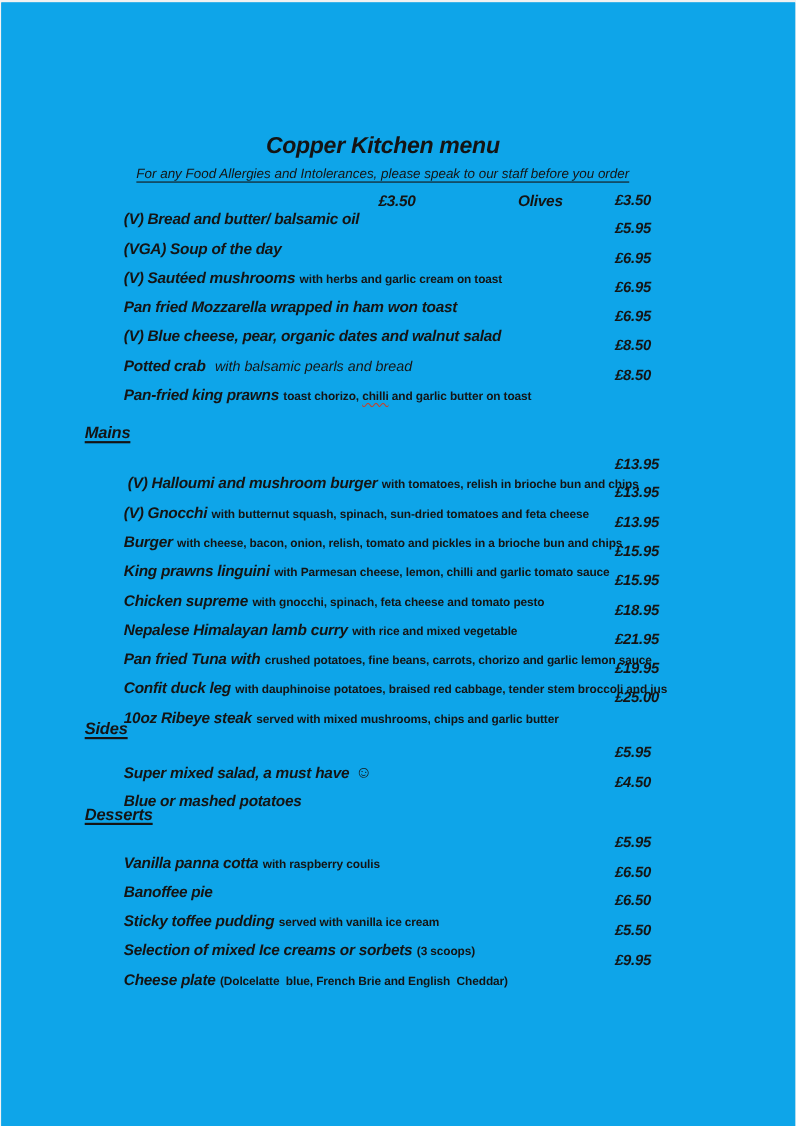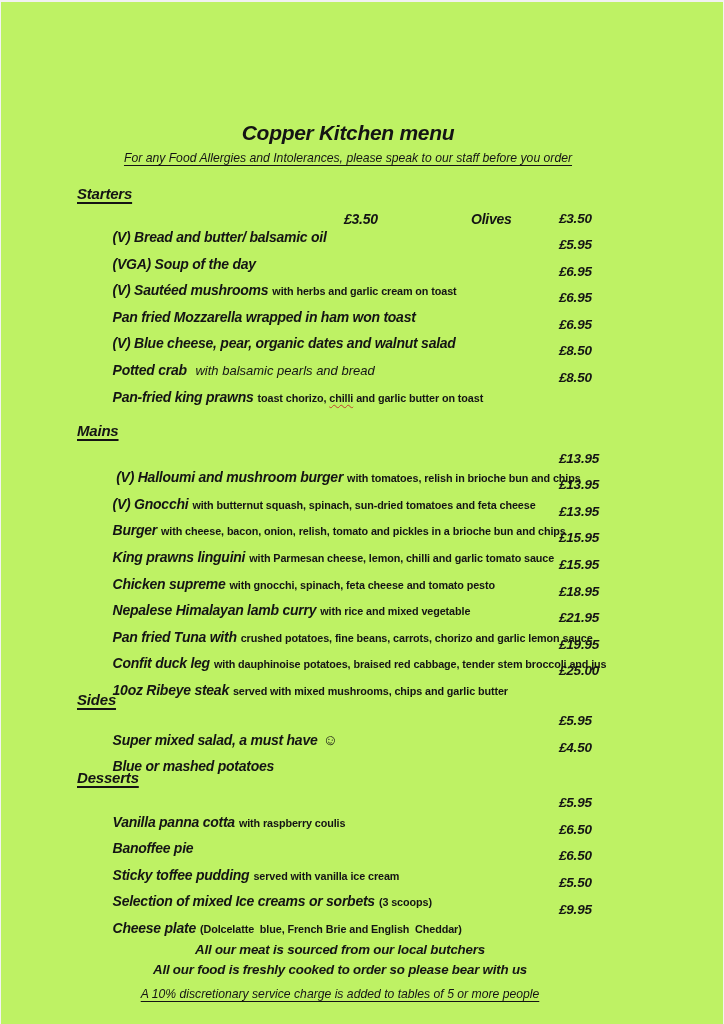--- a/index.html
+++ b/index.html
@@ -3,21 +3,21 @@
 <meta charset="utf-8">
 <style>
   * { margin:0; padding:0; box-sizing:border-box; }
   html,body { background:#ffffff; }
   body {
     width:724px; height:1024px; overflow:hidden;
     font-family:"Liberation Sans", sans-serif;
     color:#141414;
   }
   .page {
-    position:relative; width:724px; height:1024px; background:#bef264;
+    position:relative; width:724px; height:1024px; background:#0ea5e9;
     border-top:2px solid #f1f1f1; border-left:1px solid #f3f3f3; border-right:1px solid #f3f3f3;
   }
   .content { position:absolute; left:76px; top:0; width:526px; padding-top:118px; }
 
   .title {
     text-align:center; font-size:21px; font-weight:bold; font-style:italic;
     line-height:25px; letter-spacing:-0.3px; transform:translateX(8px);
   }
   .subtitle {
     text-align:center; font-size:12.2px; font-weight:500; font-style:italic;
@@ -61,21 +61,20 @@
 </style>
 </head>
 <body>
 
 <div class="page">
   <div class="content">
 
     <div class="title">Copper Kitchen menu</div>
     <div class="subtitle">For any Food Allergies and Intolerances, please speak to our staff before you order</div>
 
-    <div class="heading h-starters"><span class="hd">Starters</span></div>
     <div class="rows-starters">
       <div class="row">
         <span class="nm">(V) Bread and butter/ balsamic oil</span>
         <span class="nm mid1">£3.50</span>
         <span class="nm mid2">Olives</span>
         <span class="pr">£3.50</span>
       </div>
       <div class="row">
         <span class="nm">(VGA) Soup of the day</span>
         <span class="pr">£5.95</span>
@@ -171,20 +170,15 @@
       <div class="row">
         <span class="nm">Selection of mixed Ice creams or sorbets</span><span class="ds">(3 scoops)</span>
         <span class="pr">£5.50</span>
       </div>
       <div class="row">
         <span class="nm">Cheese plate</span><span class="ds">(Dolcelatte  blue, French Brie and English  Cheddar)</span>
         <span class="pr">£9.95</span>
       </div>
     </div>
 
-    <div class="footer">
-      <div class="f-bold">All our meat is sourced from our local butchers</div>
-      <div class="f-bold">All our food is freshly cooked to order so please bear with us</div>
-      <div class="f-note">A 10% discretionary service charge is added to tables of 5 or more people</div>
-    </div>
 
   </div>
 </div>
 
 </body></html>

